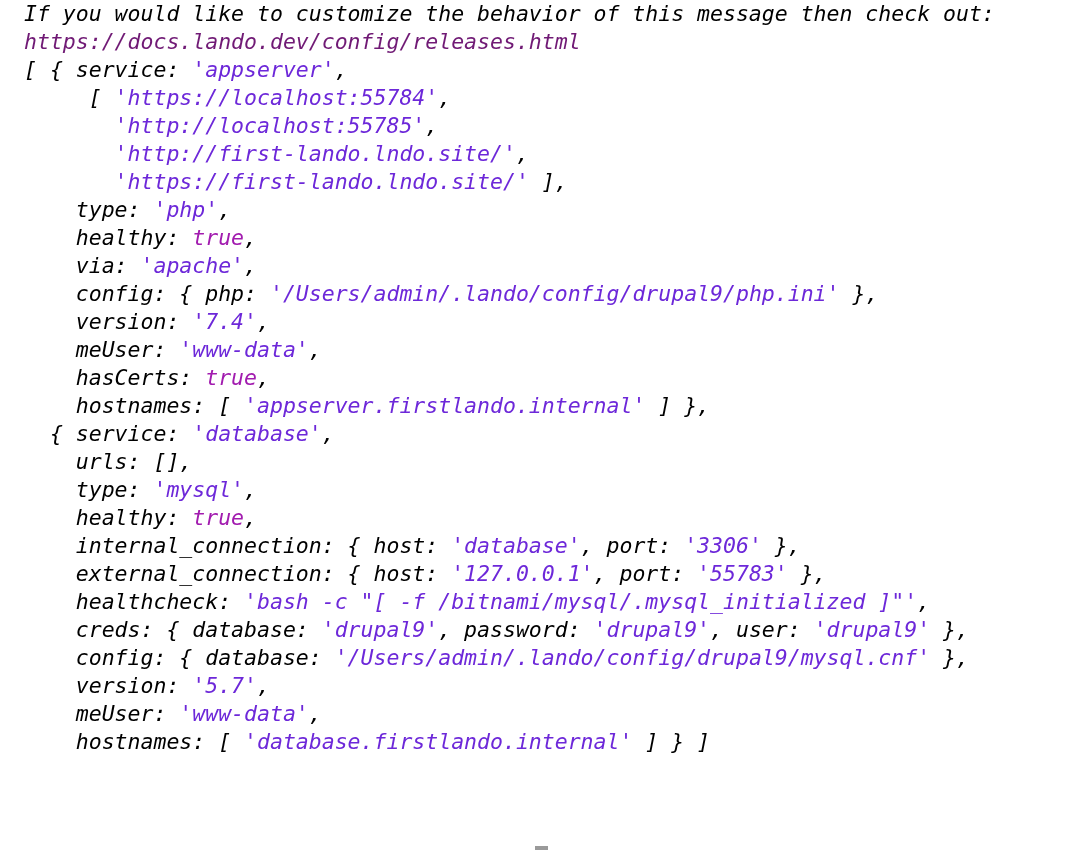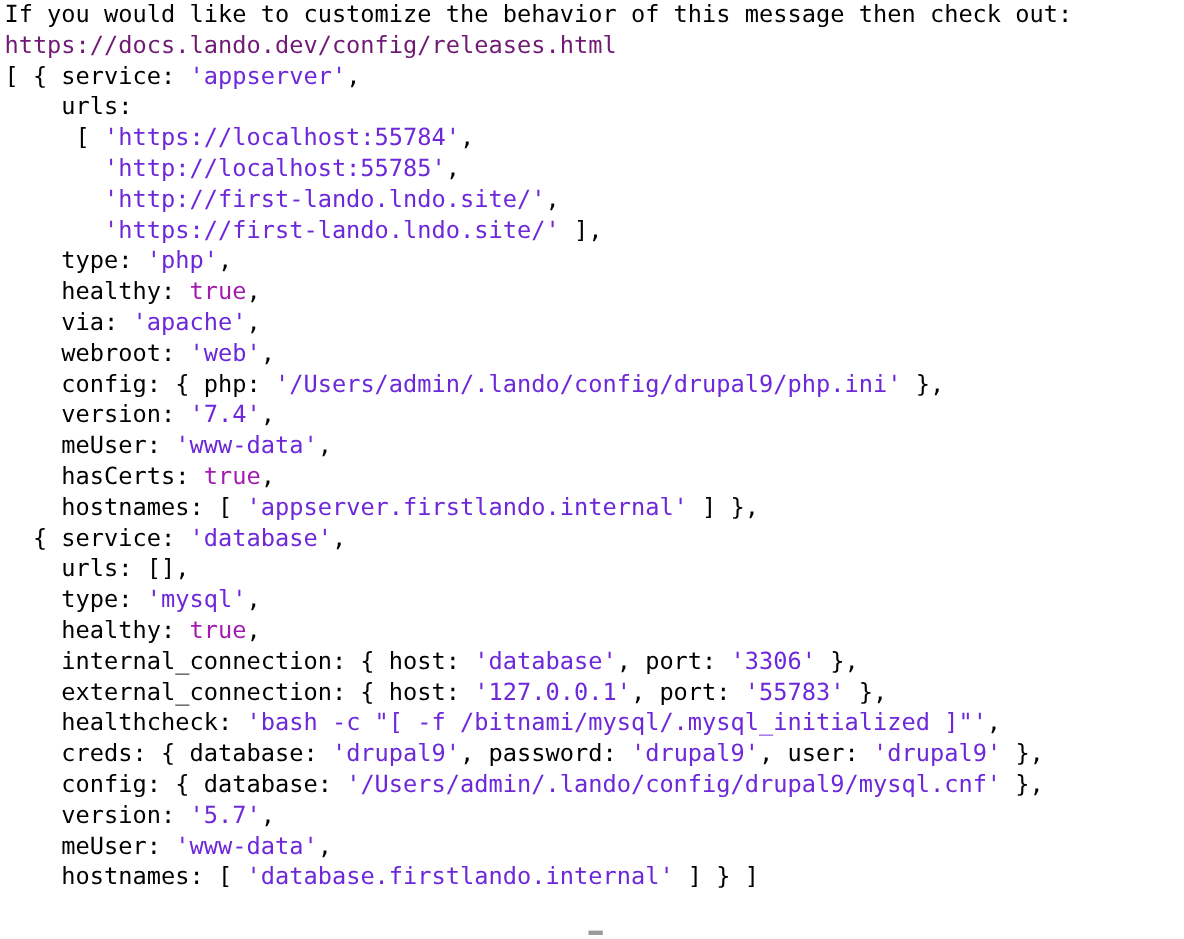--- a/index.html
+++ b/index.html
@@ -23,22 +23,23 @@
     box-sizing: border-box;
   }
   .term-line {
     position: relative;
     height: 28px;
     line-height: 28px;
     font-size: 21.5px;
     letter-spacing: 0px;
     white-space: pre;
     color: #000000;
-    padding-left: 4px;
+    padding-left: 24px;
     font-family: "DejaVu Sans Mono", monospace;
+    font-style: italic;
   }
   .tok { white-space: pre; }
   .tok.plain  { color: #000000; }
   .tok.str    { color: #6d28d9; }
   .tok.bool   { color: #a21caf; }
   .tok.url    { color: #701a75; }
 
   #cursor {
     position: absolute;
     left: 535px;
@@ -50,29 +51,27 @@
 </style>
 </head>
 <body>
 
 <div id="terminal">
 
   <div id="lines-container">
       <div class="term-line"><span class="tok plain">If you would like to customize the behavior of this message then check out:</span></div>
       <div class="term-line"><span class="tok url">https://docs.lando.dev/config/releases.html</span></div>
       <div class="term-line"><span class="tok plain">[ { service: </span><span class="tok str">'appserver'</span><span class="tok plain">,</span></div>
-      <div class="term-line"><span class="tok plain">    urls:</span></div>
       <div class="term-line"><span class="tok plain">     [ </span><span class="tok str">'https://localhost:55784'</span><span class="tok plain">,</span></div>
       <div class="term-line"><span class="tok plain">       </span><span class="tok str">'http://localhost:55785'</span><span class="tok plain">,</span></div>
       <div class="term-line"><span class="tok plain">       </span><span class="tok str">'http://first-lando.lndo.site/'</span><span class="tok plain">,</span></div>
       <div class="term-line"><span class="tok plain">       </span><span class="tok str">'https://first-lando.lndo.site/'</span><span class="tok plain"> ],</span></div>
       <div class="term-line"><span class="tok plain">    type: </span><span class="tok str">'php'</span><span class="tok plain">,</span></div>
       <div class="term-line"><span class="tok plain">    healthy: </span><span class="tok bool">true</span><span class="tok plain">,</span></div>
       <div class="term-line"><span class="tok plain">    via: </span><span class="tok str">'apache'</span><span class="tok plain">,</span></div>
-      <div class="term-line"><span class="tok plain">    webroot: </span><span class="tok str">'web'</span><span class="tok plain">,</span></div>
       <div class="term-line"><span class="tok plain">    config: { php: </span><span class="tok str">'/Users/admin/.lando/config/drupal9/php.ini'</span><span class="tok plain"> },</span></div>
       <div class="term-line"><span class="tok plain">    version: </span><span class="tok str">'7.4'</span><span class="tok plain">,</span></div>
       <div class="term-line"><span class="tok plain">    meUser: </span><span class="tok str">'www-data'</span><span class="tok plain">,</span></div>
       <div class="term-line"><span class="tok plain">    hasCerts: </span><span class="tok bool">true</span><span class="tok plain">,</span></div>
       <div class="term-line"><span class="tok plain">    hostnames: [ </span><span class="tok str">'appserver.firstlando.internal'</span><span class="tok plain"> ] },</span></div>
       <div class="term-line"><span class="tok plain">  { service: </span><span class="tok str">'database'</span><span class="tok plain">,</span></div>
       <div class="term-line"><span class="tok plain">    urls: [],</span></div>
       <div class="term-line"><span class="tok plain">    type: </span><span class="tok str">'mysql'</span><span class="tok plain">,</span></div>
       <div class="term-line"><span class="tok plain">    healthy: </span><span class="tok bool">true</span><span class="tok plain">,</span></div>
       <div class="term-line"><span class="tok plain">    internal_connection: { host: </span><span class="tok str">'database'</span><span class="tok plain">, port: </span><span class="tok str">'3306'</span><span class="tok plain"> },</span></div>

